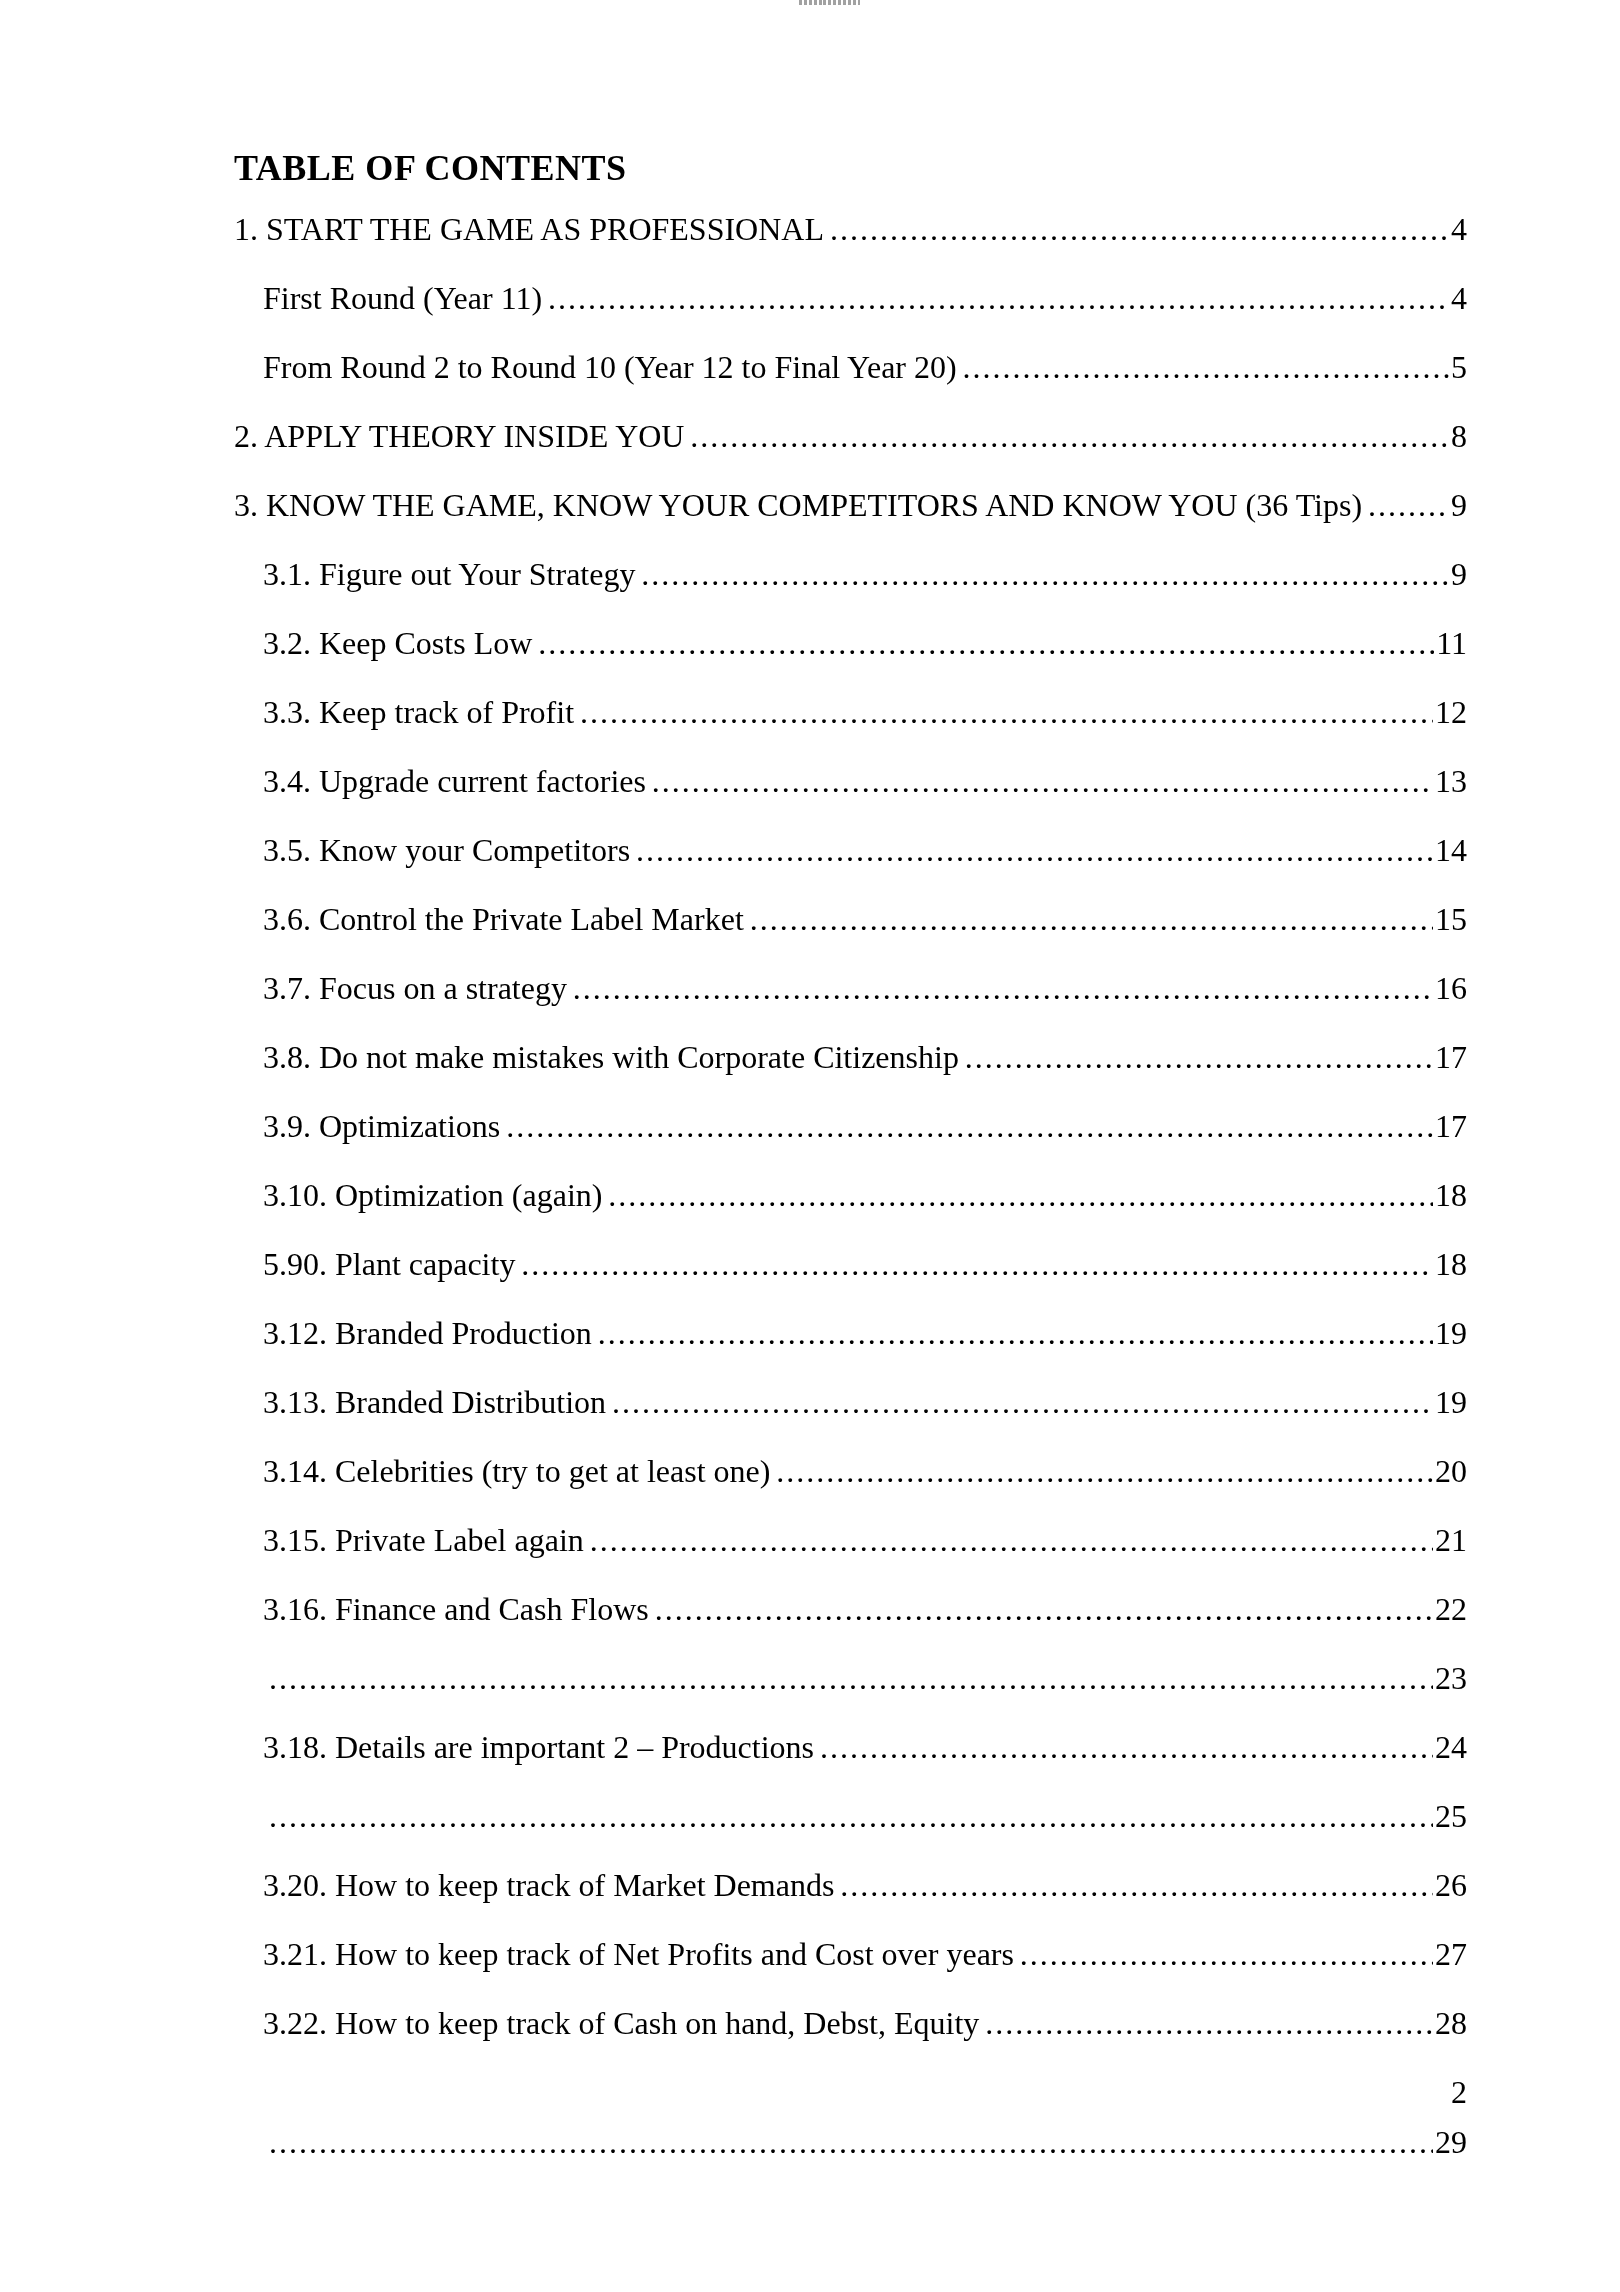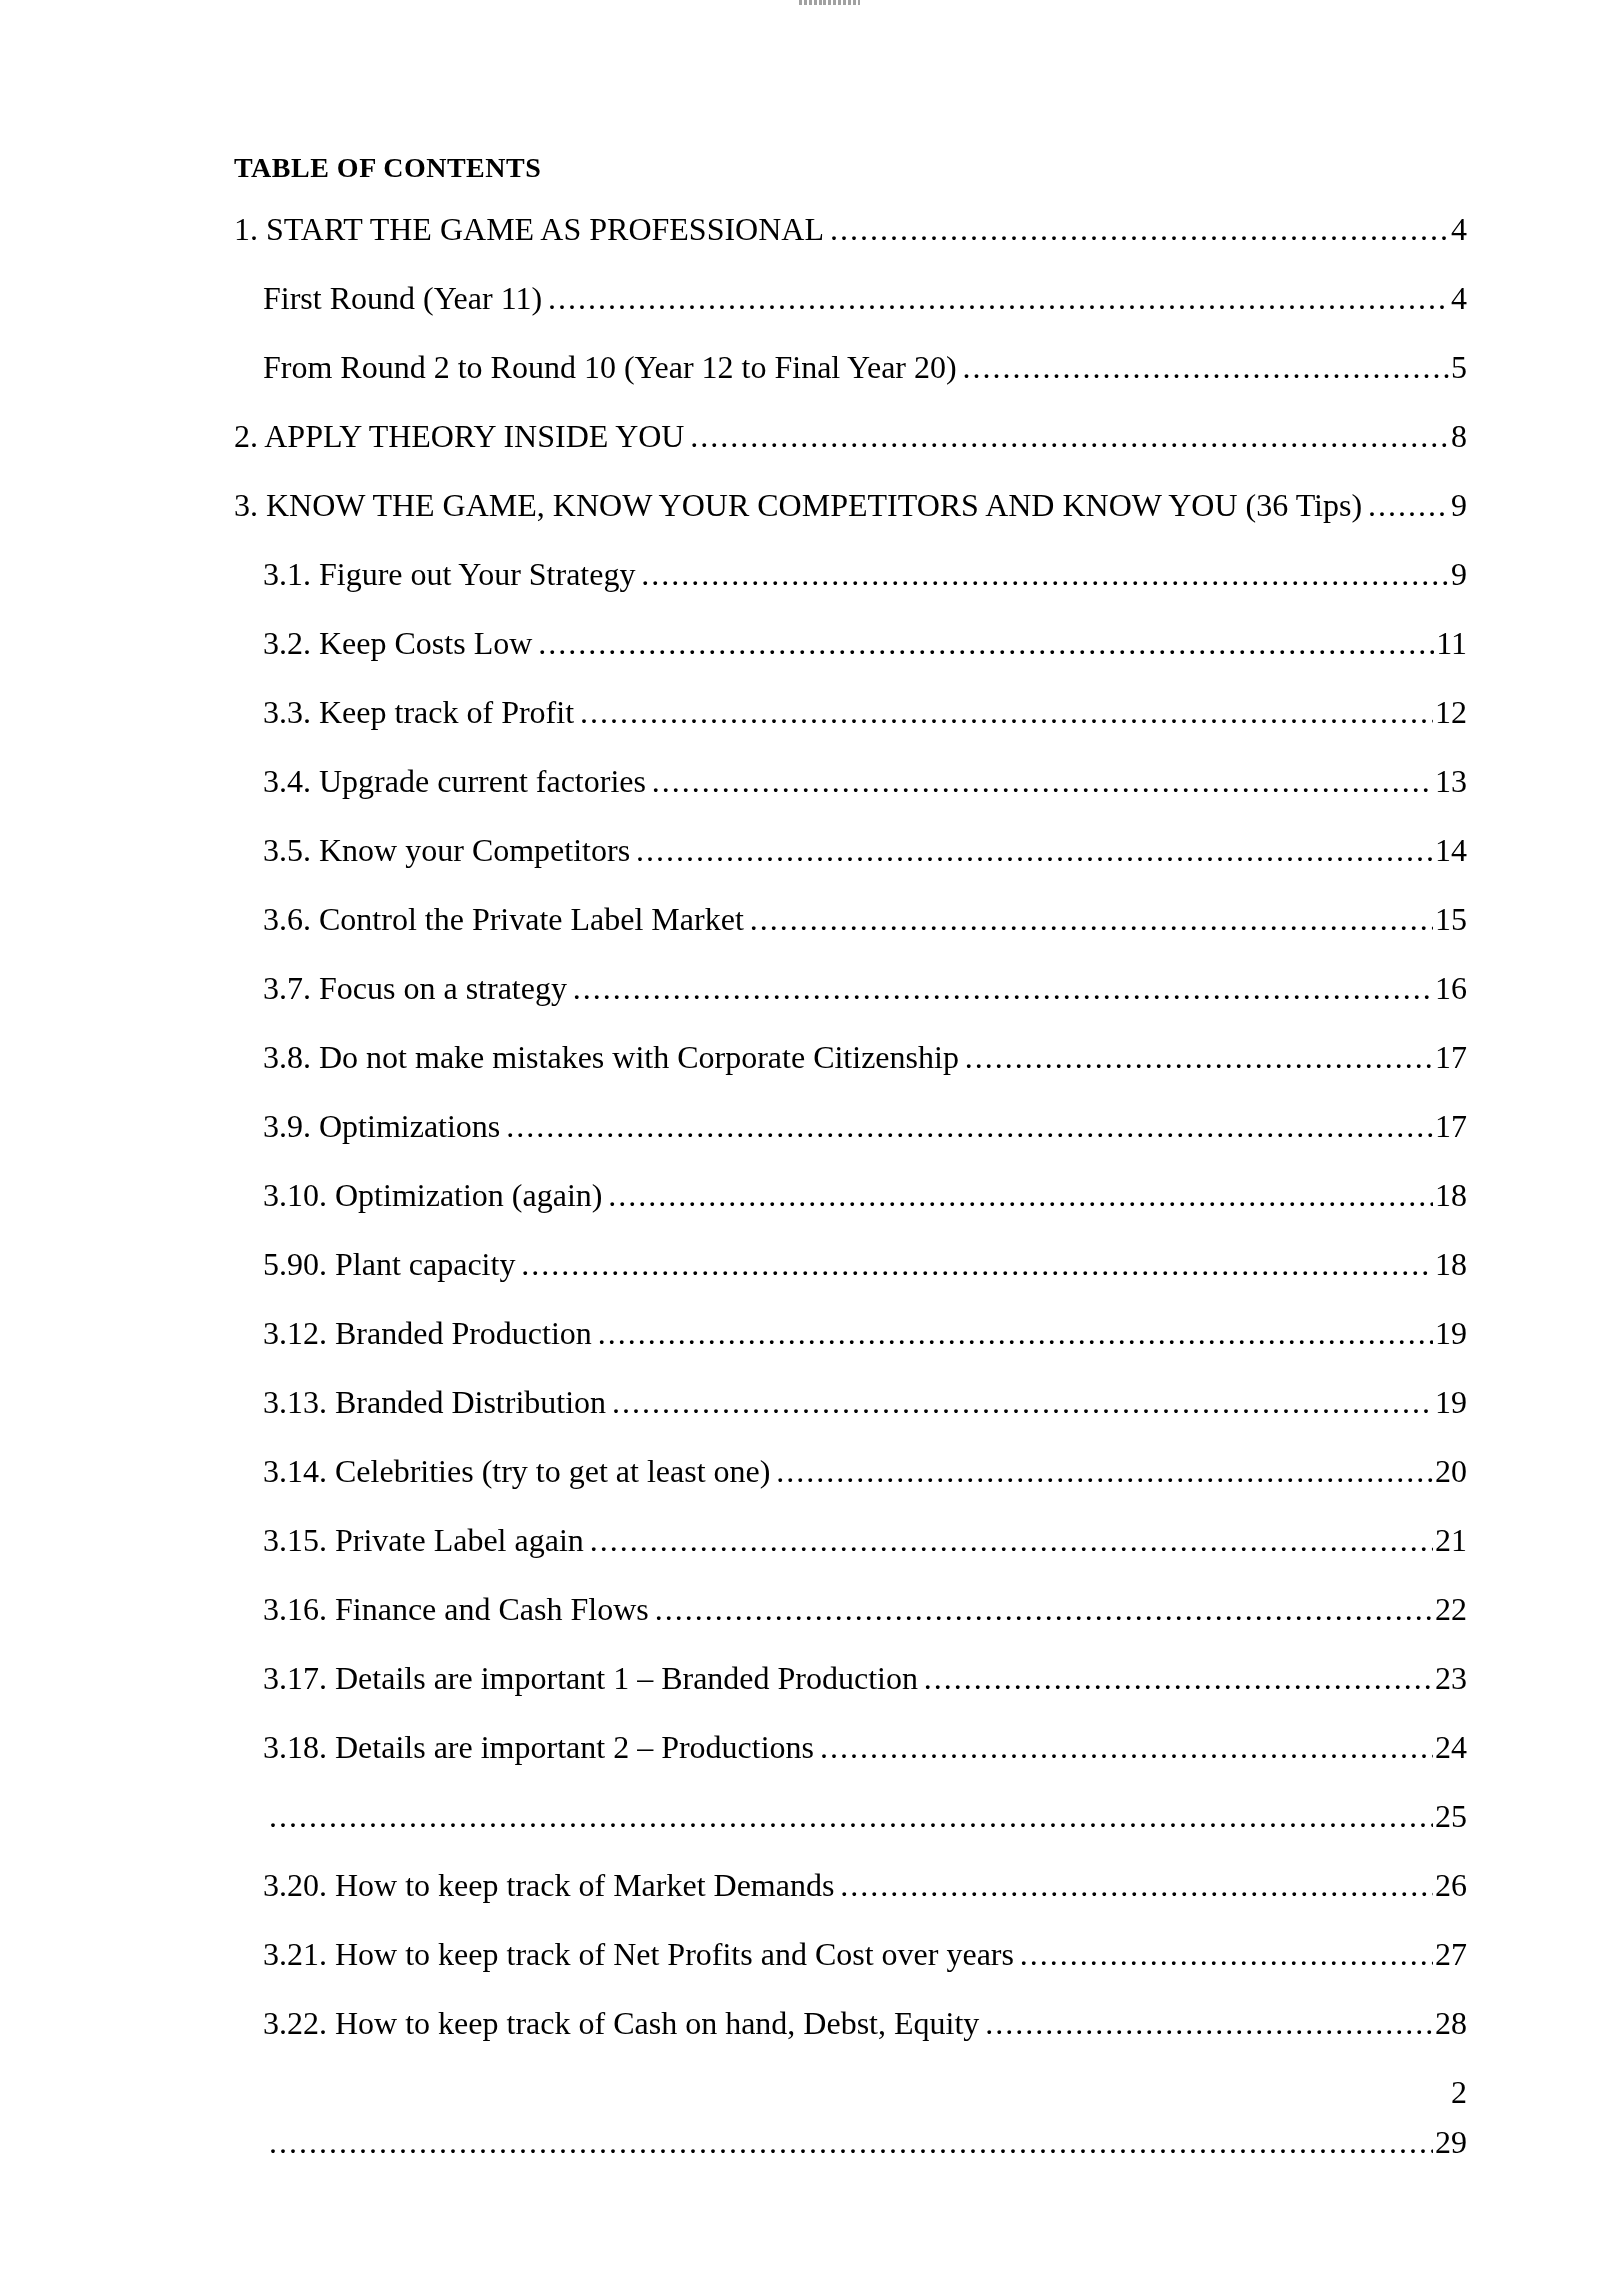--- a/index.html
+++ b/index.html
@@ -25,21 +25,21 @@
     background: repeating-linear-gradient(90deg, #8a8a8a 0 2.9px, transparent 2.9px 4.9px);
     opacity: 0.8;
   }
   .page-content {
     position: absolute;
     left: 234px;
     top: 152px;
     width: 1233px; 
   }
   h1.toc-heading {
-    font-size: 28px;
+    font-size: 36px;
     line-height: 32px;
     font-weight: bold;
     margin: 0 0 25.5px 0;
     letter-spacing: 0.5px;
   }
   .toc-row {
     display: flex;
     align-items: flex-start;
     font-size: 32px;
     line-height: 39px;
@@ -199,21 +199,20 @@
     <span class="toc-page">21</span>
   </div>
 
   <div class="toc-row level-1">
     <span class="toc-label">3.16. Finance and Cash Flows</span>
     <span class="toc-leader">............................................................................................................................................................................................................................</span>
     <span class="toc-page">22</span>
   </div>
 
   <div class="toc-row level-1">
-    <span class="toc-label">3.17. Details are important 1 – Branded Production</span>
     <span class="toc-leader">............................................................................................................................................................................................................................</span>
     <span class="toc-page">23</span>
   </div>
 
   <div class="toc-row level-1">
     <span class="toc-label">3.18. Details are important 2 – Productions</span>
     <span class="toc-leader">............................................................................................................................................................................................................................</span>
     <span class="toc-page">24</span>
   </div>
 

